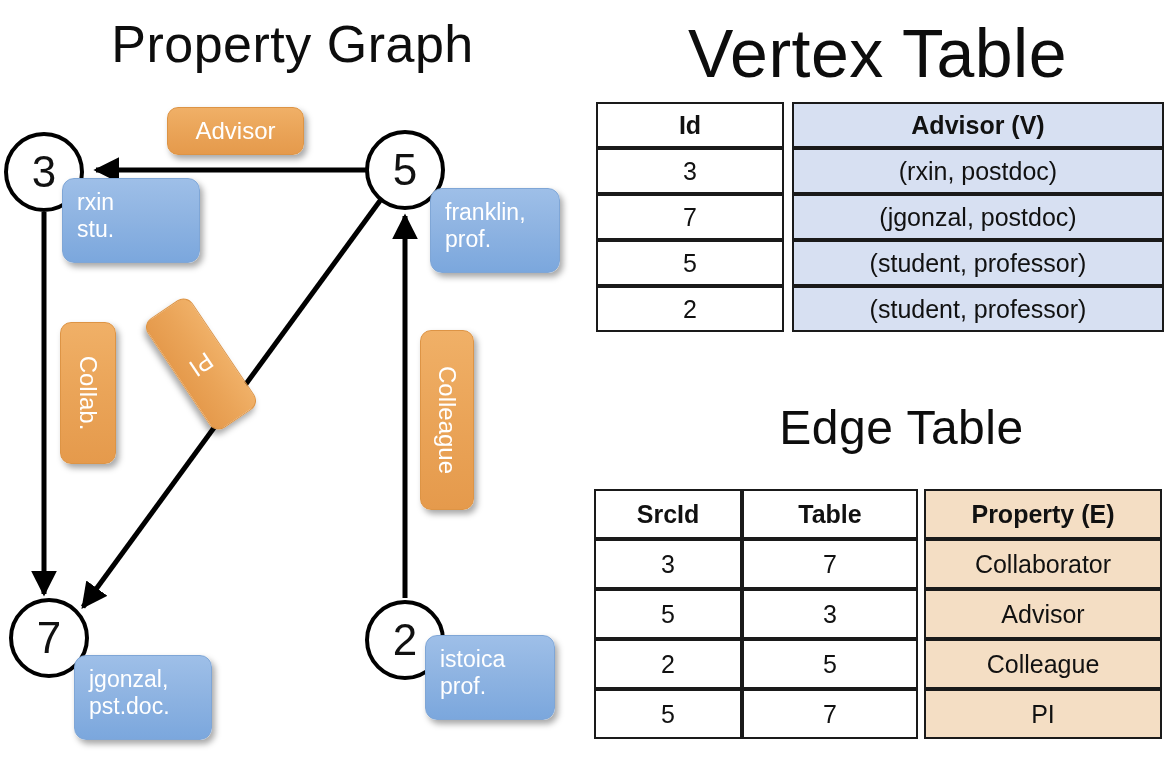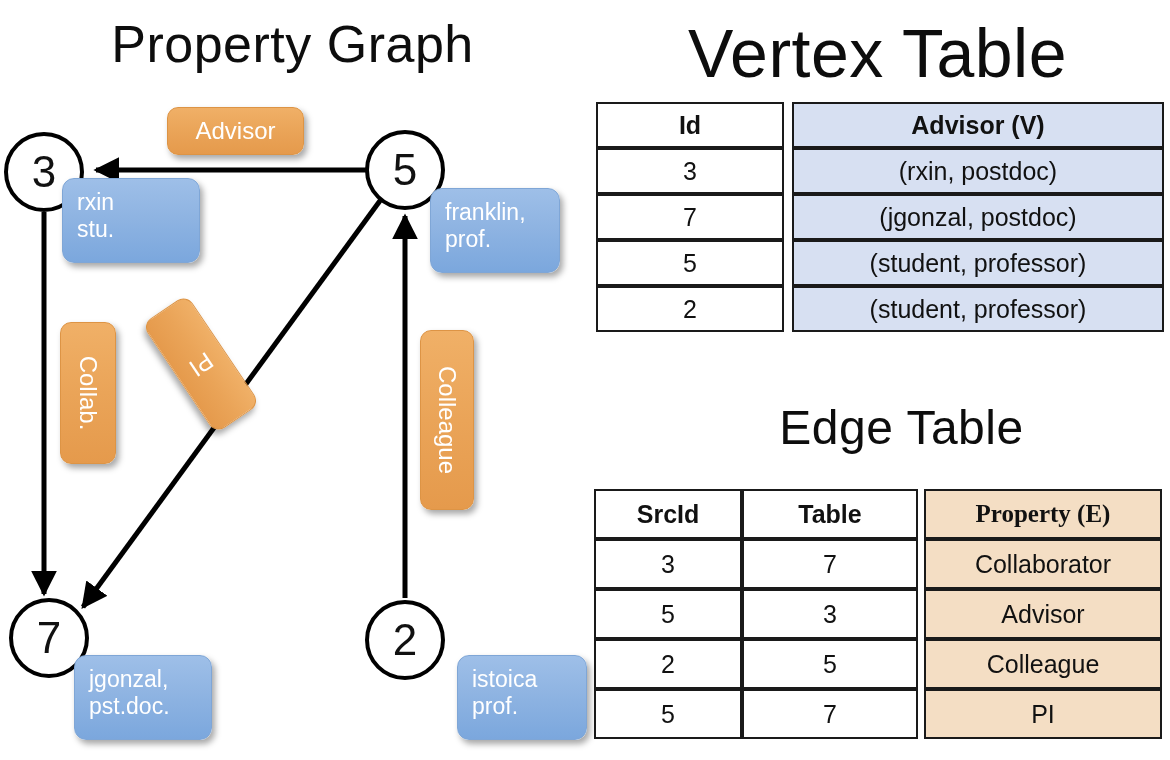--- a/index.html
+++ b/index.html
@@ -99,21 +99,21 @@
 
   
   #edge-table { left: 594px; top: 489px; }
   #edge-table table.grid { width: 568px; }
   #edge-table .col-src  { width: 148px; }
   #edge-table .col-dst  { width: 176px; }
   #edge-table .col-sp   { width: 6px; border: none !important; background: #fff !important; }
   #edge-table .col-ep   { width: 238px; }
   #edge-table td, #edge-table th { height: 50px; font-size: 25px; }
   #edge-table .cell-eprop { background: #f4dec4 !important; }
-  #edge-table th.cell-eprop { background: #f4dec4 !important; font-family: Liberation Serif, serif; }
+  #edge-table th.cell-eprop { background: #f4dec4 !important; }
 </style>
 </head>
 <body>
 
 <div id="root">
 
   <div class="big-title" id="title-property-graph">Property Graph</div>
 
   <div class="big-title" id="title-vertex-table">Vertex Table</div>
 
@@ -153,21 +153,21 @@
     <div class="prop-box" style="left:430px; top:188px; width:130px; height:85px;">
       <div>franklin,</div>
       <div>prof.</div>
     </div>
 
     <div class="prop-box" style="left:62px; top:655px; width:138px; height:85px;margin-left:12px;">
       <div>jgonzal,</div>
       <div>pst.doc.</div>
     </div>
 
-    <div class="prop-box" style="left:425px; top:655px; width:130px; height:85px;margin-left:32px;">
+    <div class="prop-box" style="left:425px; top:635px; width:130px; height:85px;">
       <div>istoica</div>
       <div>prof.</div>
     </div>
 
     <div class="edge-label" style="left:167px; top:107px; width:137px; height:48px;">
       <span>Advisor</span>
     </div>
 
     <div class="edge-label" style="left:60px; top:322px; width:56px; height:142px;">
       <span class="vtext">Collab.</span>

